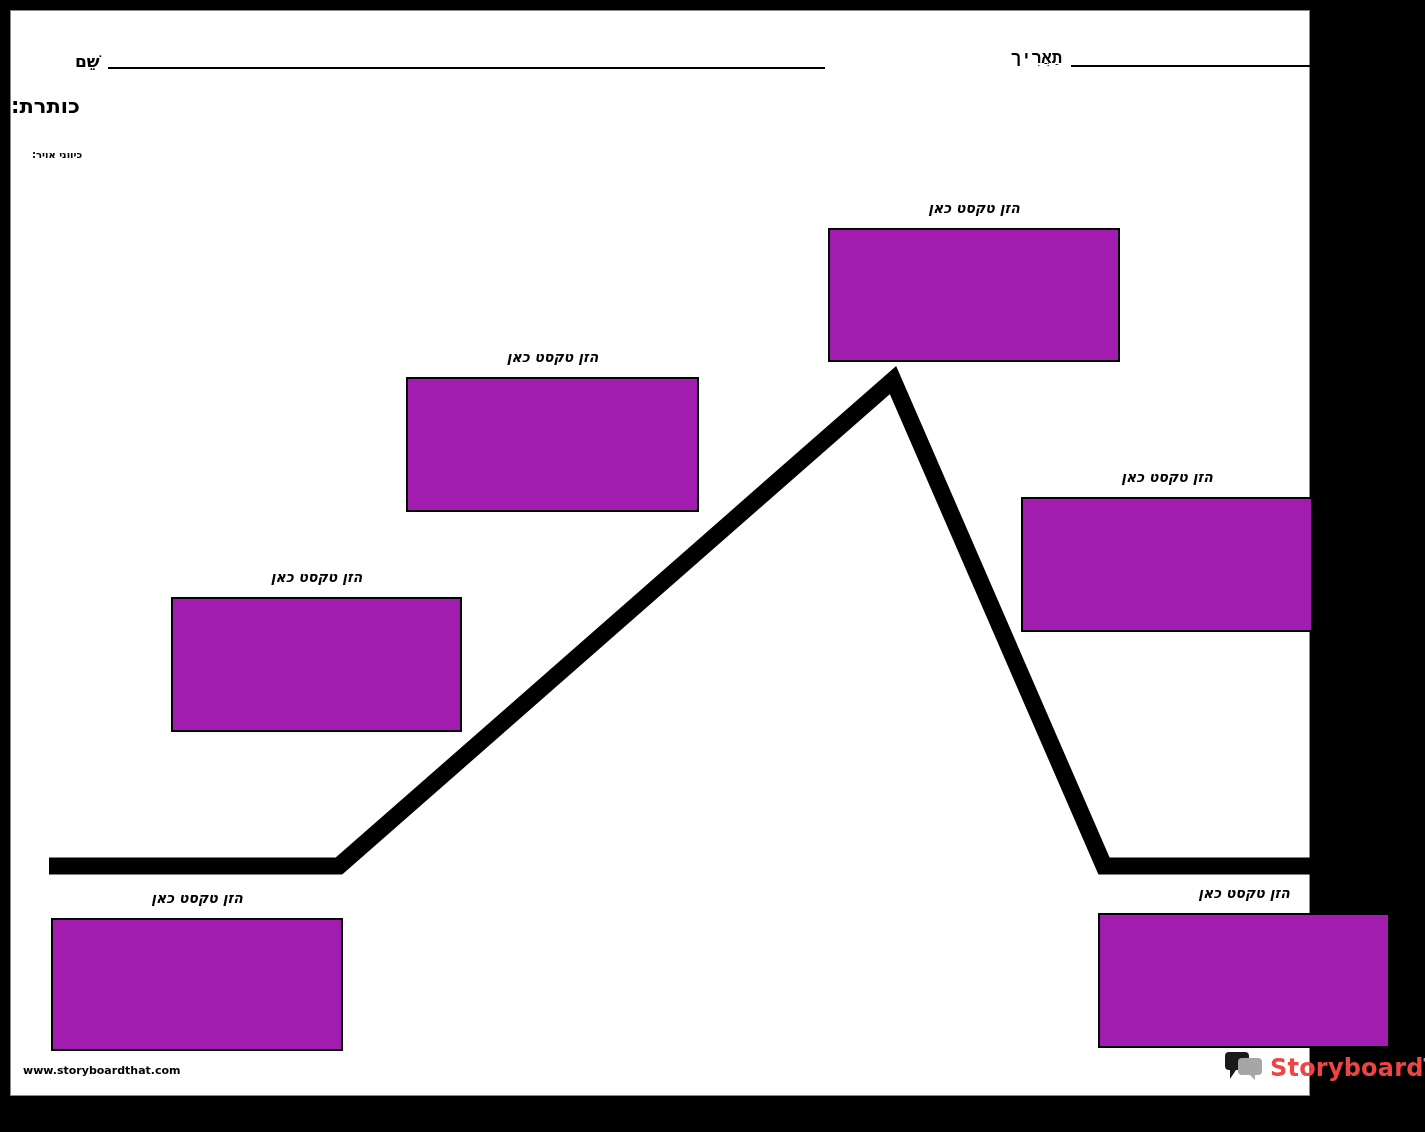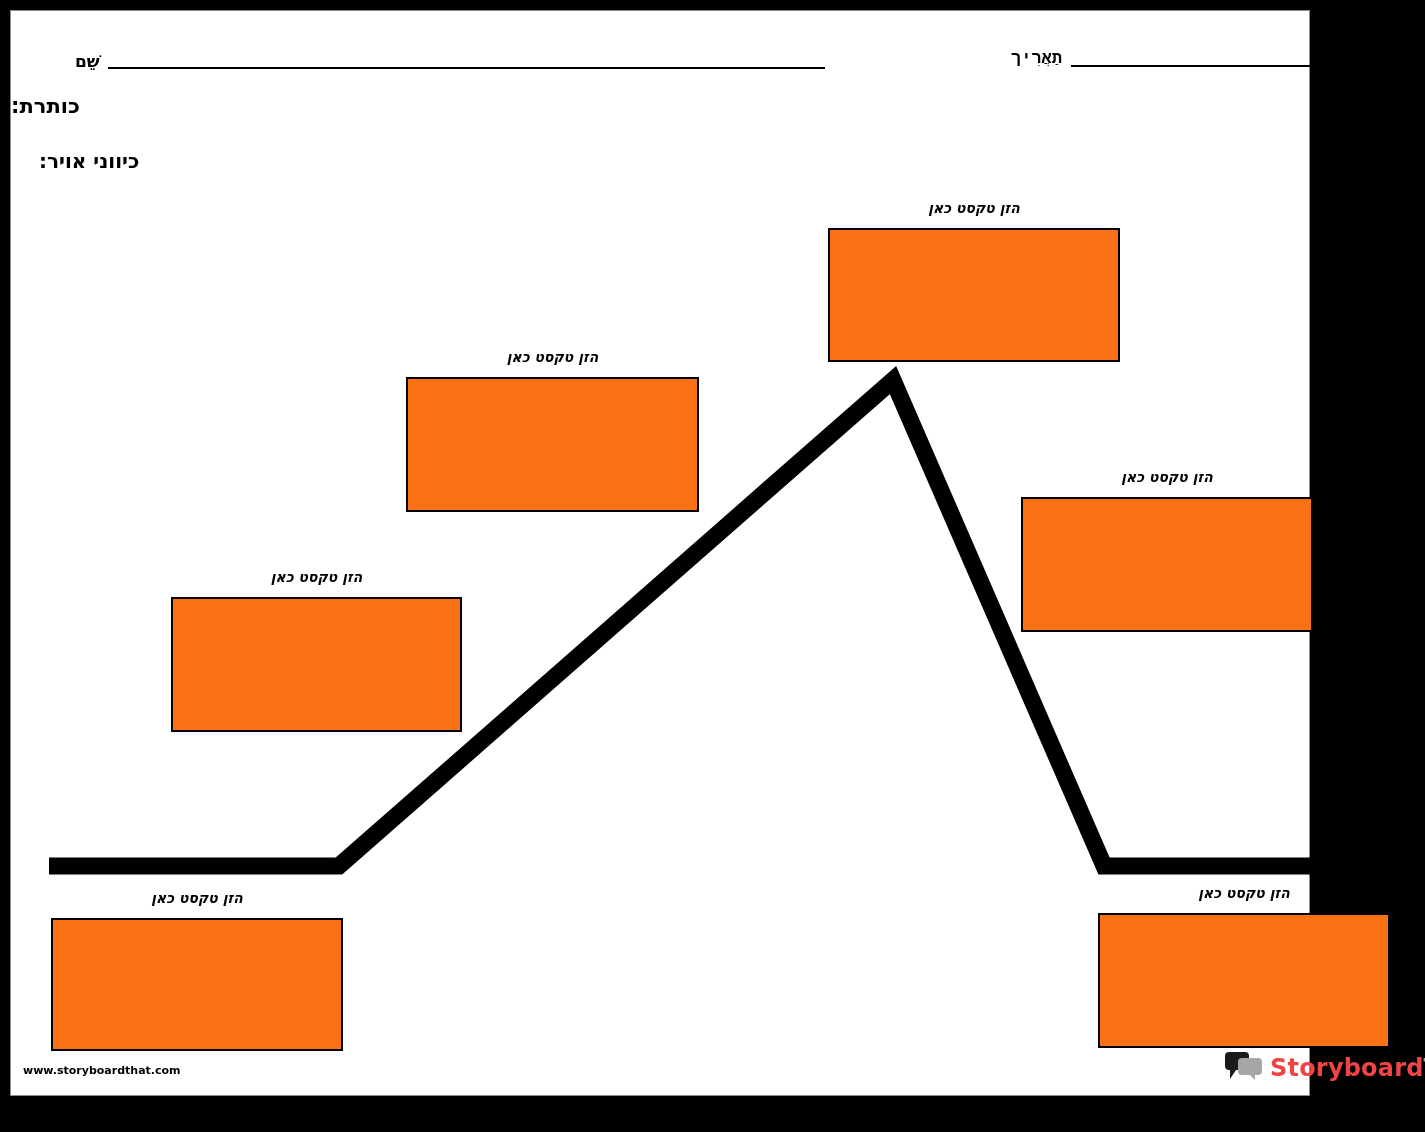--- a/index.html
+++ b/index.html
@@ -38,33 +38,32 @@
     top: 83px;
     text-align: left;
     font-size: 21px;
     font-weight: 700;
     color: #000;
   }
   .directions {
     position: absolute;
     left: 21px;
     top: 138px;
-    font-size: 20px;
+    font-size: 10px;
     font-weight: 700;
     color: #000;
-    margin-left: 7px;
   }
   .plotline-svg {
     position: absolute;
     left: 0; top: 0;
     pointer-events: none;
   }
   .textbox {
     position: absolute;
-    background: #f97316;
+    background: #a21caf;
     border: 2px solid #000;
     box-sizing: border-box;
     font-style: italic;
   }
   .textbox .caption {
     position: absolute;
     top: -32px;
     left: 0;
     width: 100%;
     height: 20px;

